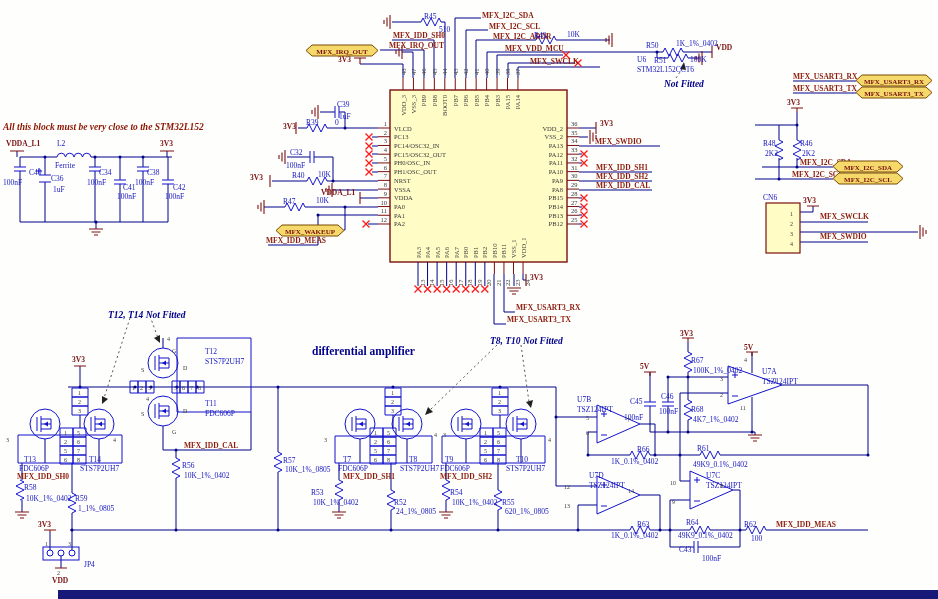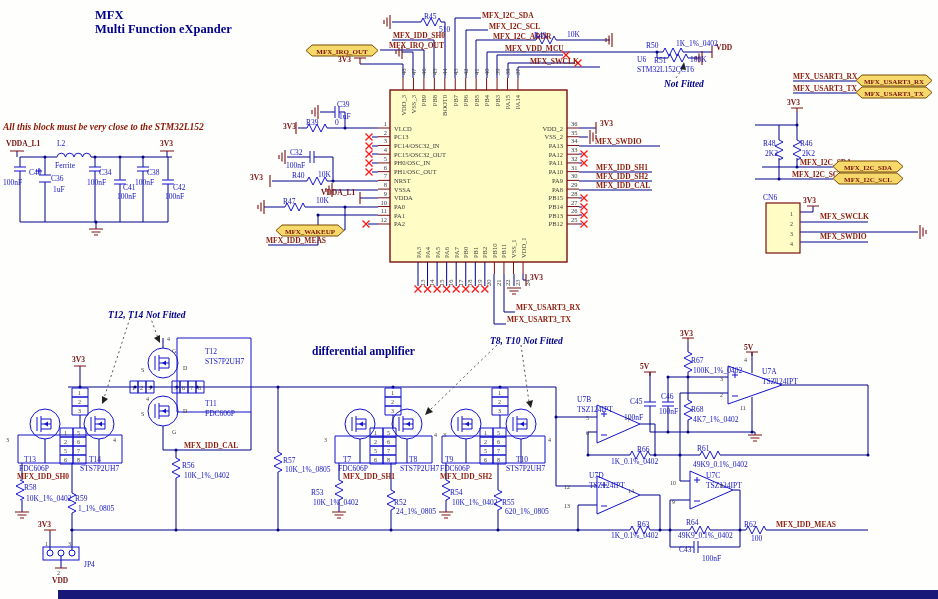--- a/index.html
+++ b/index.html
@@ -26,24 +26,20 @@
   .t-flag{fill:#7A1010;font-size:7px;font-weight:bold;}
   .note-r{fill:#8B1500;font-size:9.5px;font-weight:bold;font-style:italic;}
   .note-b{fill:#00008B;font-size:9.5px;font-weight:bold;font-style:italic;}
   .note-bl{fill:#00008B;font-size:11.5px;font-weight:bold;}
   .flagpoly{fill:#F5D96B;stroke:#7B4A00;stroke-width:1;}
 </style>
 </head>
 <body>
 
 <div id="canvas">
-  <div class="title">
-    <div>MFX</div>
-    <div>Multi Function eXpander</div>
-  </div>
 
   <svg id="schem" width="938" height="599" viewBox="0 0 938 599">
     <defs>
       <g id="g0">
           <path class="dr" d="M-7,0 H7 M-4.5,3 H4.5 M-2,6 H2"></path>
         </g>
       <g id="xm">
           <path class="xs" d="M-3.5,-3.5 L3.5,3.5 M-3.5,3.5 L3.5,-3.5"></path>
         </g>
       <path id="rz" d="M0,0 l2,-4 l4,8 l4,-8 l4,8 l4,-8 l2,4"></path>

